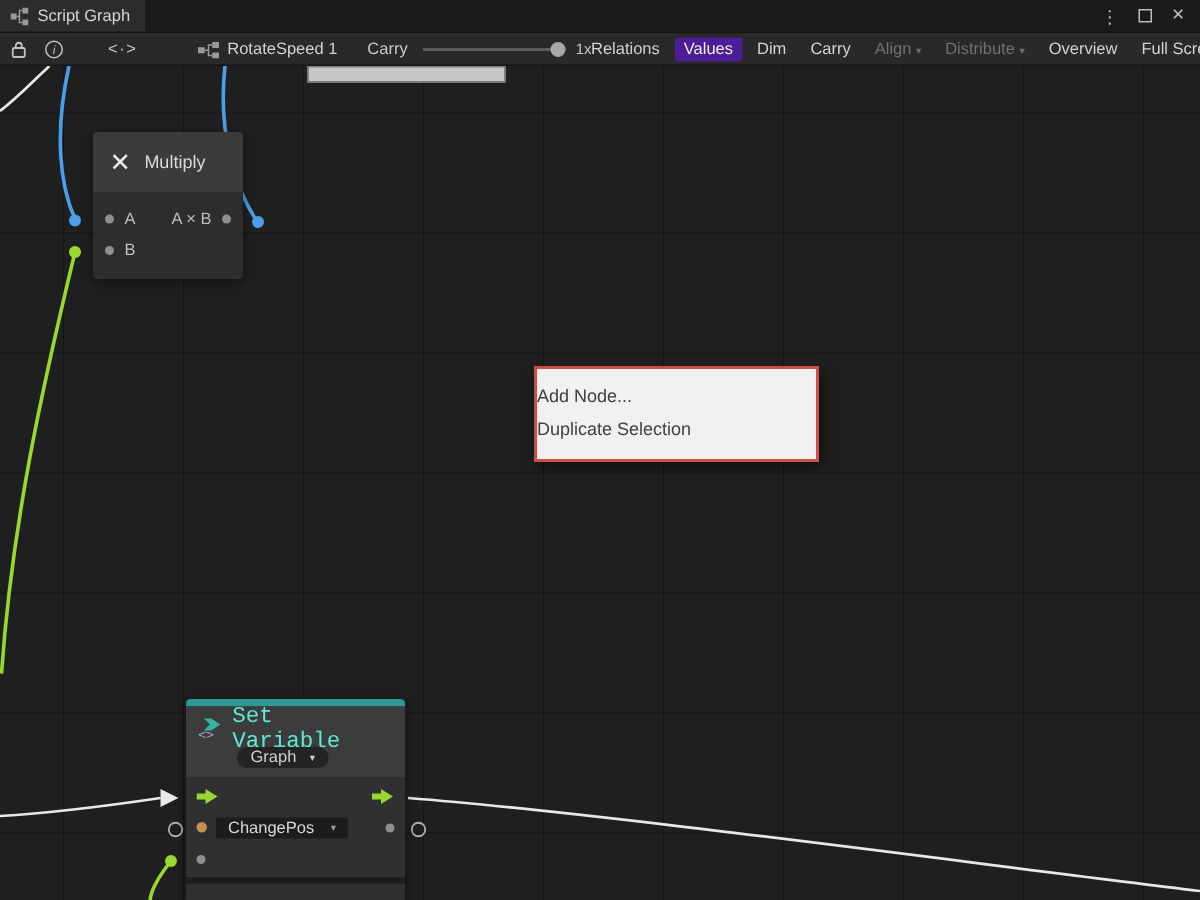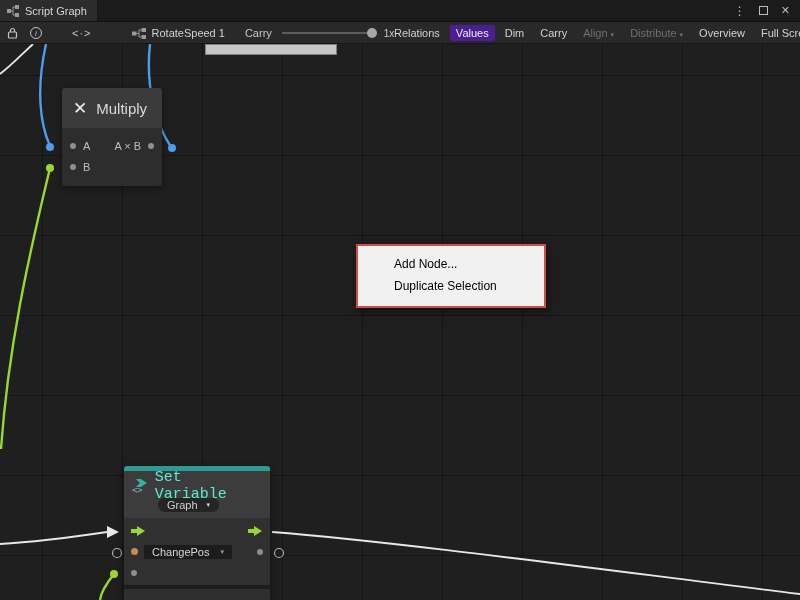--- a/index.html
+++ b/index.html
@@ -47,21 +47,21 @@
     background-size:80px 80px; background-position:42px 31px; overflow:hidden; }
   .wires { position:absolute; left:0; top:0; width:800px; height:556px; }
   .summary-strip { position:absolute; left:205px; top:0; width:132px; height:11px;
     background:#c6c6c6; border:1px solid #7f7f7f; }
   
   .node { position:absolute; border-radius:3px; box-shadow:0 2px 7px rgba(0,0,0,.45); font-size:11px; }
   .multiply { left:62px; top:44px; width:100px; }
   .m-header { background:#3b3b3b; border-radius:3px 3px 0 0; height:40px;
     display:flex; align-items:center; gap:9px; padding:0 11px; }
   .m-x { font-size:17px; color:#ececec; line-height:1; }
-  .m-title { font-size:15px; color:#dadada; }
+  .m-title { font-size:12px; color:#dadada; }
   .m-body { background:#2d2d2d; border-radius:0 0 3px 3px; padding:7px 0 9px; }
   .prow { height:21px; display:flex; align-items:center; padding:0 8px; color:#bdbdbd; }
   .pdot { width:6px; height:6px; border-radius:50%; background:#8f8f8f; flex:none; }
   .plabel { margin-left:7px; }
   .pout { margin-left:auto; }
   .pdot.right { margin-left:7px; }
   
   .setvar { left:124px; top:422px; width:146px; height:134px; display:flex; flex-direction:column; border-radius:3px 3px 0 0; }
   .sv-accent { height:5px; background:#2d9a93; border-radius:3px 3px 0 0; }
   .sv-header { background:#3c3c3c; padding:6px 8px; }
@@ -77,21 +77,21 @@
   .gdot { width:6px; height:6px; border-radius:50%; background:#8f8f8f; flex:none; }
   .gdot.right { margin-left:auto; }
   .dropdown { margin-left:6px; display:inline-flex; align-items:center; gap:8px;
     background:#1c1c1c; border-radius:2px; padding:1px 8px; color:#d8d8d8; }
   .dropdown .caret { color:#9a9a9a; }
   .sv-divider { height:4px; background:#1d1d1d; }
   .sv-footer { flex:1; background:#2f2f2f; }
   
   .ctx { position:absolute; left:356px; top:200px; width:190px; background:#f1f1f1;
     border:2px solid #ce4f47; padding:7px 0 9px; box-shadow:2px 3px 8px rgba(0,0,0,.5); }
-  .ctx-item { height:22px; line-height:22px; padding-left:36px; font-size:12px; color:#000000; }
+  .ctx-item { height:22px; line-height:22px; font-size:12px; color:#404040; }
 </style>
 </head>
 <body>
 
 <div class="window">
 
   <div class="titlebar">
     <div class="tab">
       <svg width="12" height="12" viewBox="0 0 12 12">
         <rect x="0" y="4" width="4" height="4" fill="#9a9a9a"></rect>

